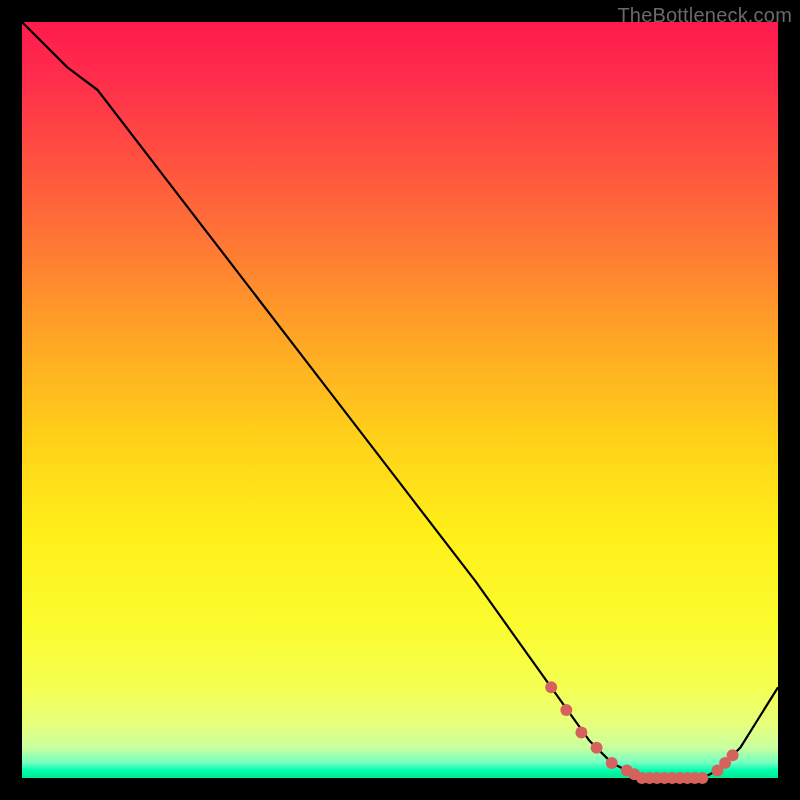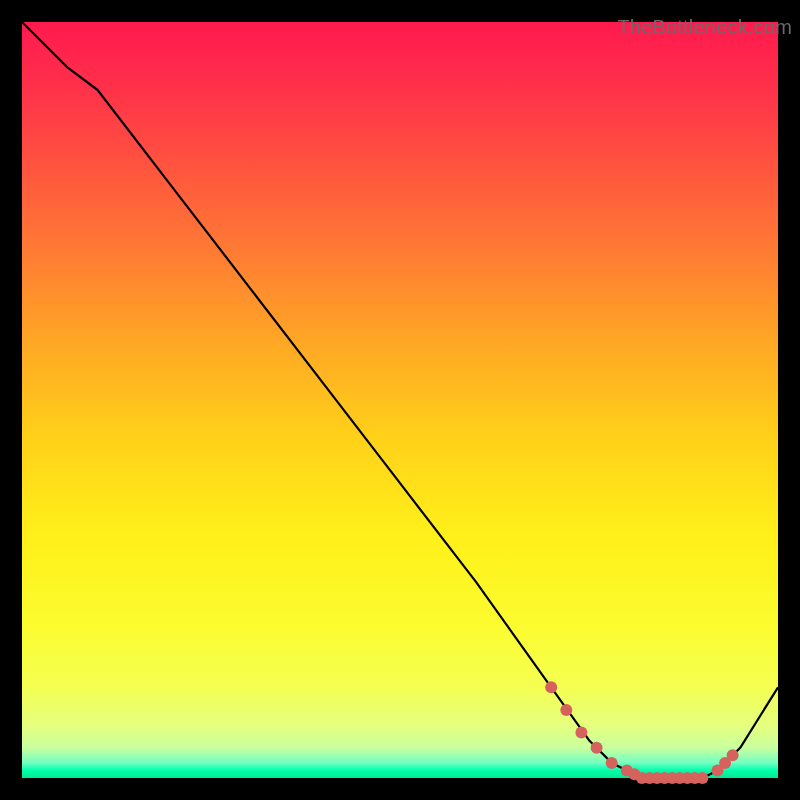--- a/index.html
+++ b/index.html
@@ -37,21 +37,21 @@
       #f4ff52 88%,
       #e6ff7d 93%,
       #c9ffa0 96%,
       #72ffc2 98%,
       #00ffae 99%,
       #00e98f 100%
     );
   }
   .watermark {
     position: absolute;
-    top: 16px;
+    top: 4px;
     right: 8px;
     color: #6a6a6a;
     font-size: 20px;
     font-weight: 500;
     letter-spacing: 0.2px;
     margin-left: 20px;
   }
   svg.curve {
     position: absolute;
     left: 0;

